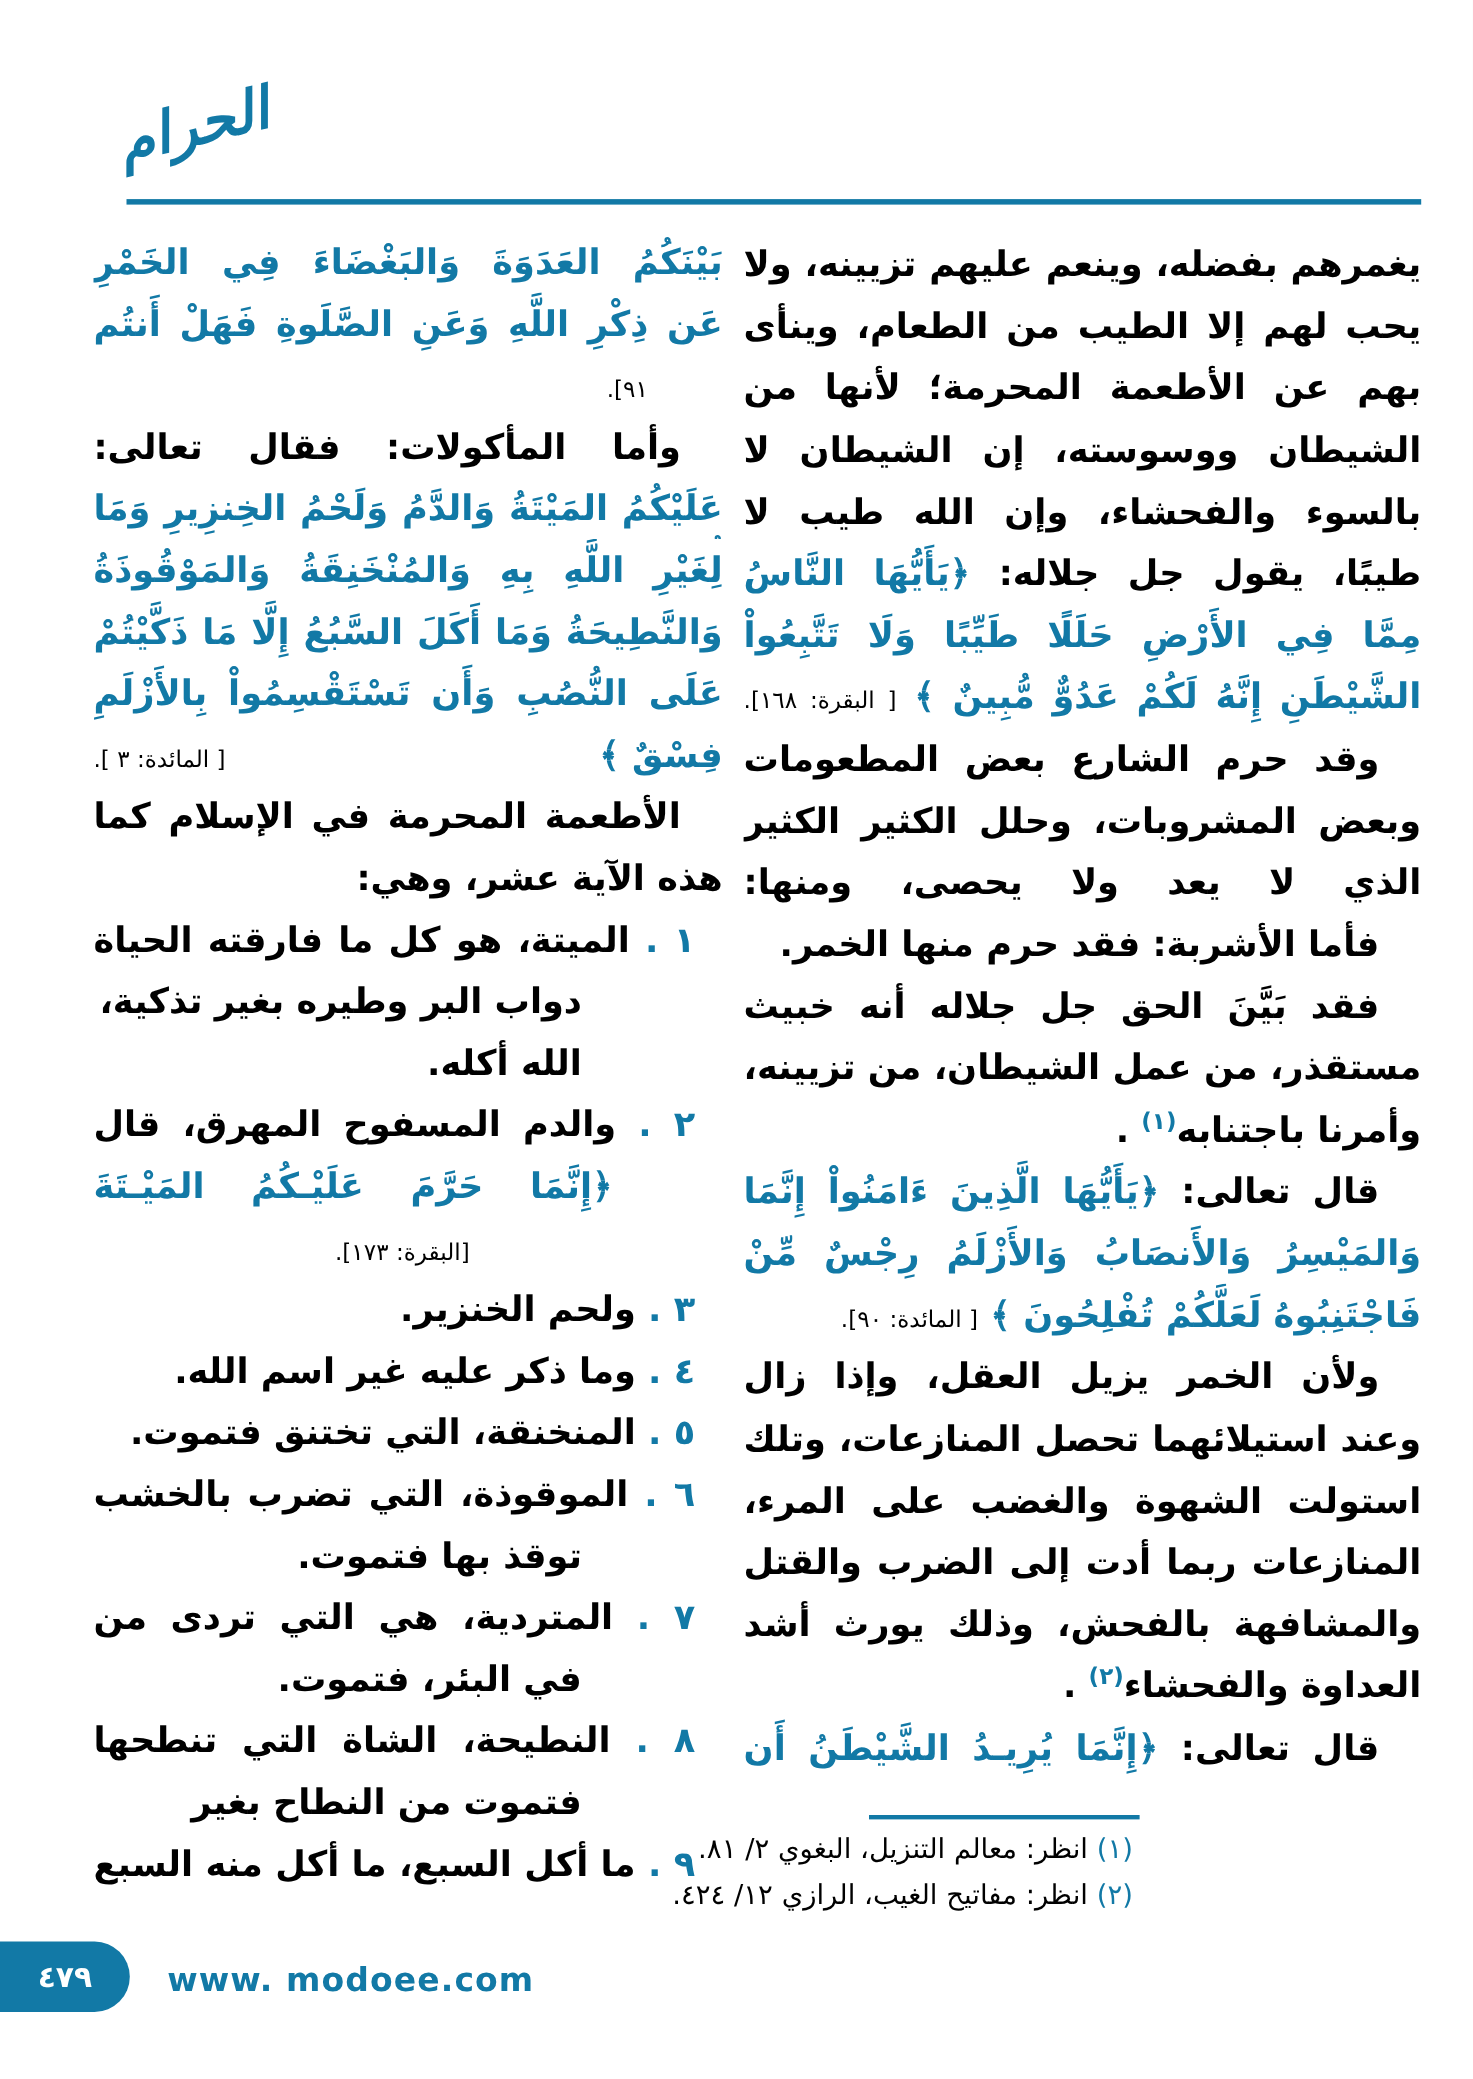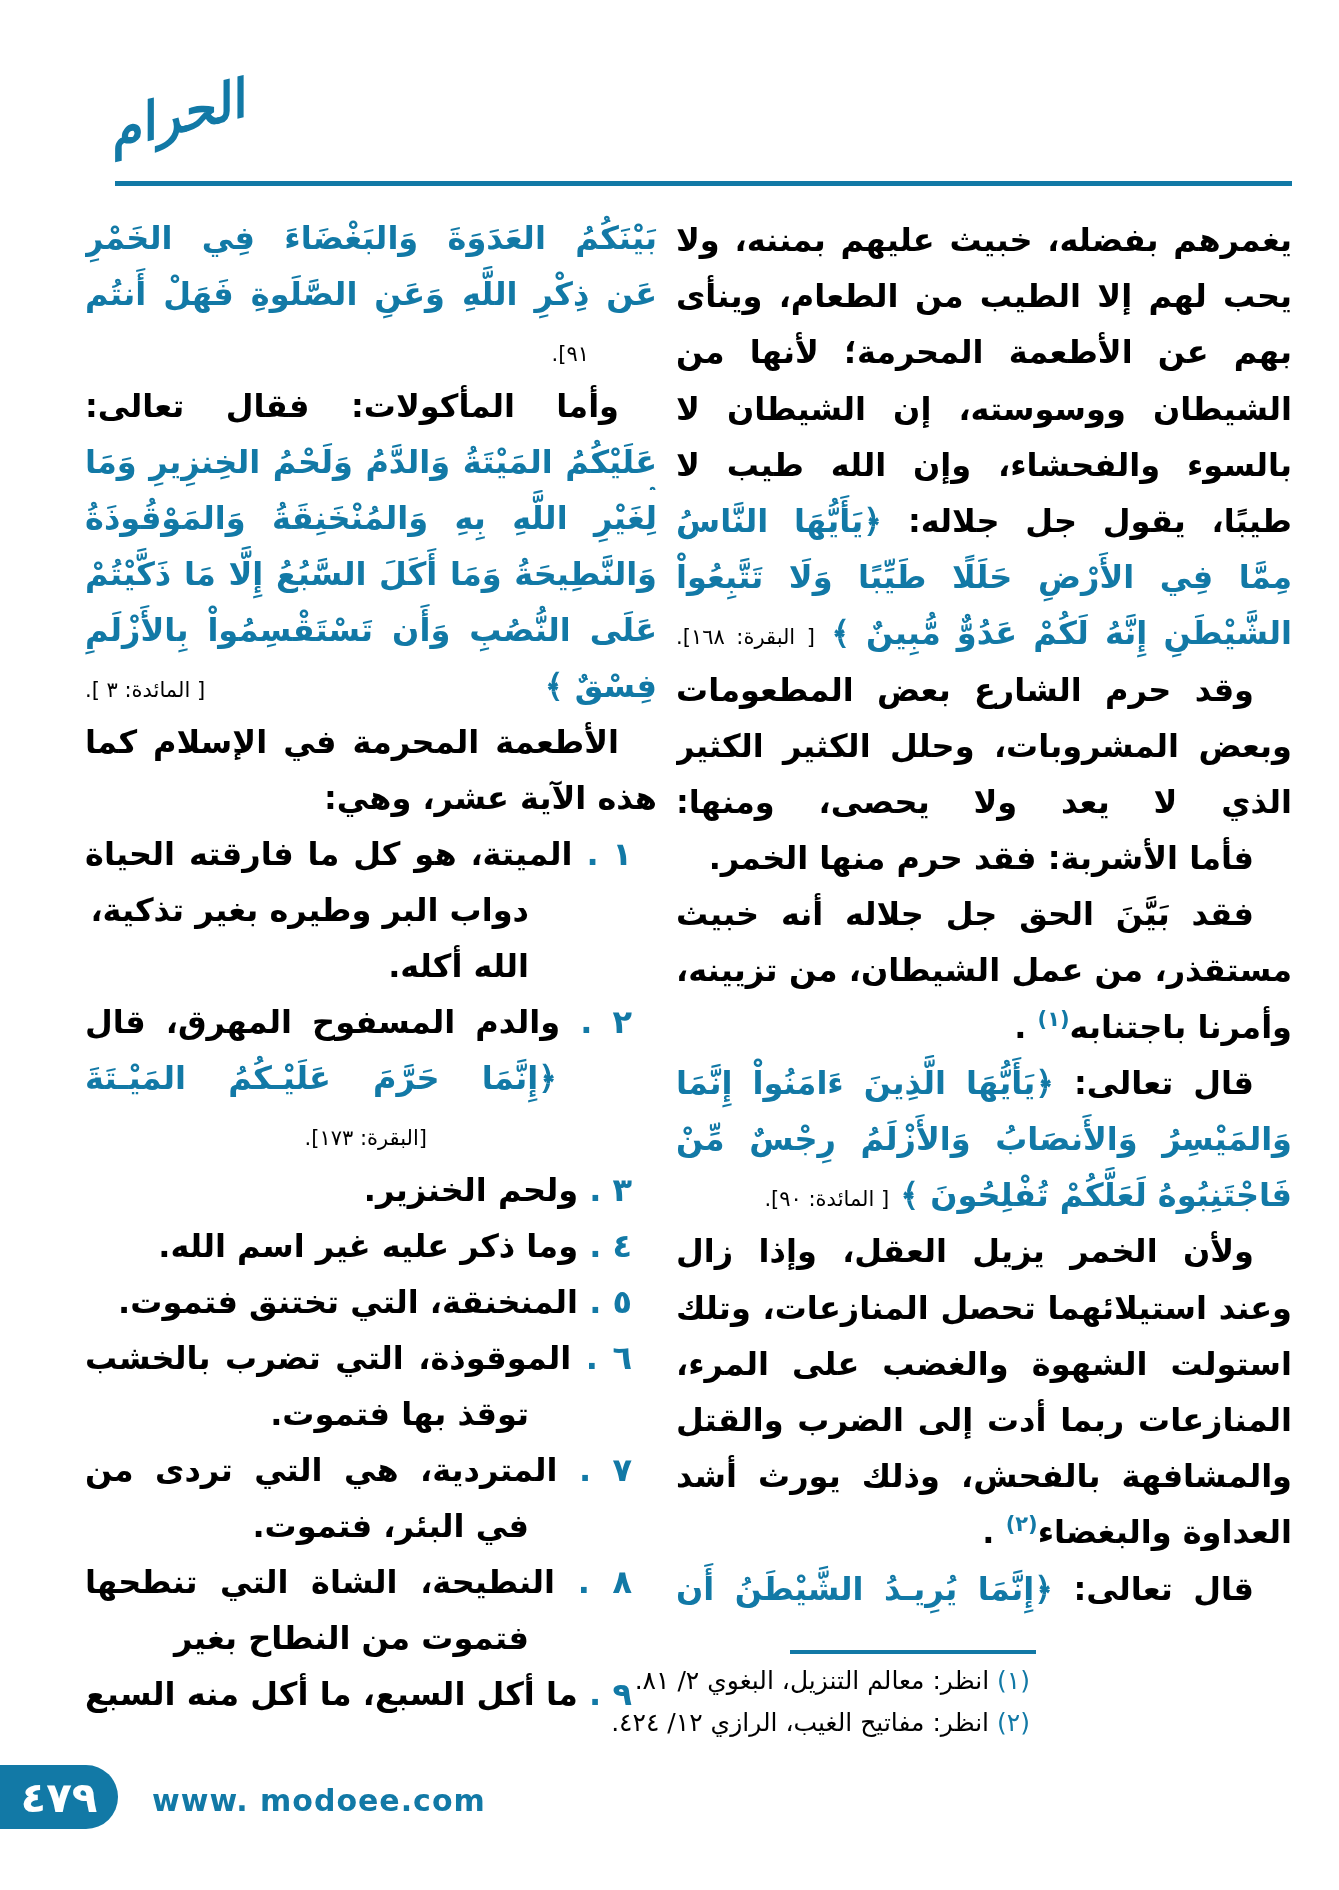--- a/index.html
+++ b/index.html
@@ -30,34 +30,34 @@
   .seg-n{color:var(--accent);}
   
   .fn-sep{position:absolute;left:790px;top:1650px;width:246px;height:4px;background:var(--accent);}
   .fn-block{position:absolute;left:616px;top:1660px;width:414px;direction:rtl;text-align:right;}
   .fn-line{font-size:25px;line-height:42px;color:#000;white-space:nowrap;}
   .fn-marker{color:var(--accent);}
   
   .page-badge{position:absolute;left:0;top:1765px;width:118px;height:64px;
               background:var(--accent);border-radius:0 32px 32px 0;color:#fff;
               display:flex;align-items:center;justify-content:center;
-              font-size:42px;font-weight:bold;}
+              font-size:27px;font-weight:bold;}
   .site{position:absolute;left:152px;top:1783px;color:var(--accent);font-size:30px;
         font-weight:bold;direction:ltr;letter-spacing:1px;}
 </style>
 </head>
 <body>
 
 <div class="page" style="--accent: #1279A6;">
 
   <div class="callig">الحرام</div>
   <div class="hrule"></div>
 
   <div class="col col-right" id="col-right">
-      <div class="line al-just"><span class="seg-b">يغمرهم بفضله، خبيث عليهم بمننه، ولا</span></div>
+      <div class="line al-just"><span class="seg-b">يغمرهم بفضله، وينعم عليهم تزيينه، ولا</span></div>
       <div class="line al-just"><span class="seg-b">يحب لهم إلا الطيب من الطعام، وينأى</span></div>
       <div class="line al-just"><span class="seg-b">بهم عن الأطعمة المحرمة؛ لأنها من دنس</span></div>
       <div class="line al-just"><span class="seg-b">الشيطان ووسوسته، إن الشيطان لا يأمر إلا</span></div>
       <div class="line al-just"><span class="seg-b">بالسوء والفحشاء، وإن الله طيب لا يقبل إلا</span></div>
       <div class="line al-just"><span class="seg-b">طيبًا، يقول جل جلاله: </span><span class="seg-v">﴿يَأَيُّهَا النَّاسُ كُلُواْ</span></div>
       <div class="line al-just"><span class="seg-v">مِمَّا فِي الأَرْضِ حَلَلًا طَيِّبًا وَلَا تَتَّبِعُواْ خُطُوَتِ</span></div>
       <div class="line al-just"><span class="seg-v">الشَّيْطَنِ إِنَّهُ لَكُمْ عَدُوٌّ مُّبِينٌ ﴾ </span><span class="seg-r">[ البقرة: ١٦٨].</span></div>
       <div class="line al-just ind-para"><span class="seg-b">وقد حرم الشارع بعض المطعومات</span></div>
       <div class="line al-just"><span class="seg-b">وبعض المشروبات، وحلل الكثير الكثير</span></div>
       <div class="line al-just"><span class="seg-b">الذي لا يعد ولا يحصى، ومنها:</span></div>
@@ -66,21 +66,21 @@
       <div class="line al-just"><span class="seg-b">مستقذر، من عمل الشيطان، من تزيينه،</span></div>
       <div class="line al-start"><span class="seg-b">وأمرنا باجتنابه</span><span class="seg-s">(١)</span><span class="seg-b"> .</span></div>
       <div class="line al-just ind-para"><span class="seg-b">قال تعالى: </span><span class="seg-v">﴿يَأَيُّهَا الَّذِينَ ءَامَنُواْ إِنَّمَا الخَمْرُ</span></div>
       <div class="line al-just"><span class="seg-v">وَالمَيْسِرُ وَالأَنصَابُ وَالأَزْلَمُ رِجْسٌ مِّنْ عَمَلِ الشَّيْطَنِ</span></div>
       <div class="line al-start"><span class="seg-v">فَاجْتَنِبُوهُ لَعَلَّكُمْ تُفْلِحُونَ ﴾ </span><span class="seg-r">[ المائدة: ٩٠].</span></div>
       <div class="line al-just ind-para"><span class="seg-b">ولأن الخمر يزيل العقل، وإذا زال العقل</span></div>
       <div class="line al-just"><span class="seg-b">وعند استيلائهما تحصل المنازعات، وتلك</span></div>
       <div class="line al-just"><span class="seg-b">استولت الشهوة والغضب على المرء،</span></div>
       <div class="line al-just"><span class="seg-b">المنازعات ربما أدت إلى الضرب والقتل</span></div>
       <div class="line al-just"><span class="seg-b">والمشافهة بالفحش، وذلك يورث أشد</span></div>
-      <div class="line al-start"><span class="seg-b">العداوة والبغضاء</span><span class="seg-s">(٢)</span><span class="seg-b"> .</span></div>
+      <div class="line al-start"><span class="seg-b">العداوة والفحشاء</span><span class="seg-s">(٢)</span><span class="seg-b"> .</span></div>
       <div class="line al-just ind-para"><span class="seg-b">قال تعالى: </span><span class="seg-v">﴿إِنَّمَا يُرِيـدُ الشَّيْطَنُ أَن يُوقِعَ</span></div>
     </div>
   <div class="col col-left" id="col-left">
       <div class="line al-just"><span class="seg-v">بَيْنَكُمُ العَدَوَةَ وَالبَغْضَاءَ فِي الخَمْرِ وَالمَيْسِرِ وَيَصُدَّكُمْ</span></div>
       <div class="line al-just"><span class="seg-v">عَن ذِكْرِ اللَّهِ وَعَنِ الصَّلَوةِ فَهَلْ أَنتُم مُّنتَهُونَ ﴾ </span></div>
       <div class="line al-start" style="padding-right: 68px;"><span class="seg-r">٩١].</span></div>
       <div class="line al-just ind-para"><span class="seg-b">وأما المأكولات: فقال تعالى: </span></div>
       <div class="line al-just"><span class="seg-v">عَلَيْكُمُ المَيْتَةُ وَالدَّمُ وَلَحْمُ الخِنزِيرِ وَمَا أُهِلَّ</span></div>
       <div class="line al-just"><span class="seg-v">لِغَيْرِ اللَّهِ بِهِ وَالمُنْخَنِقَةُ وَالمَوْقُوذَةُ وَالمُتَرَدِّيَةُ</span></div>
       <div class="line al-just"><span class="seg-v">وَالنَّطِيحَةُ وَمَا أَكَلَ السَّبُعُ إِلَّا مَا ذَكَّيْتُمْ وَمَا ذُبِحَ</span></div>

